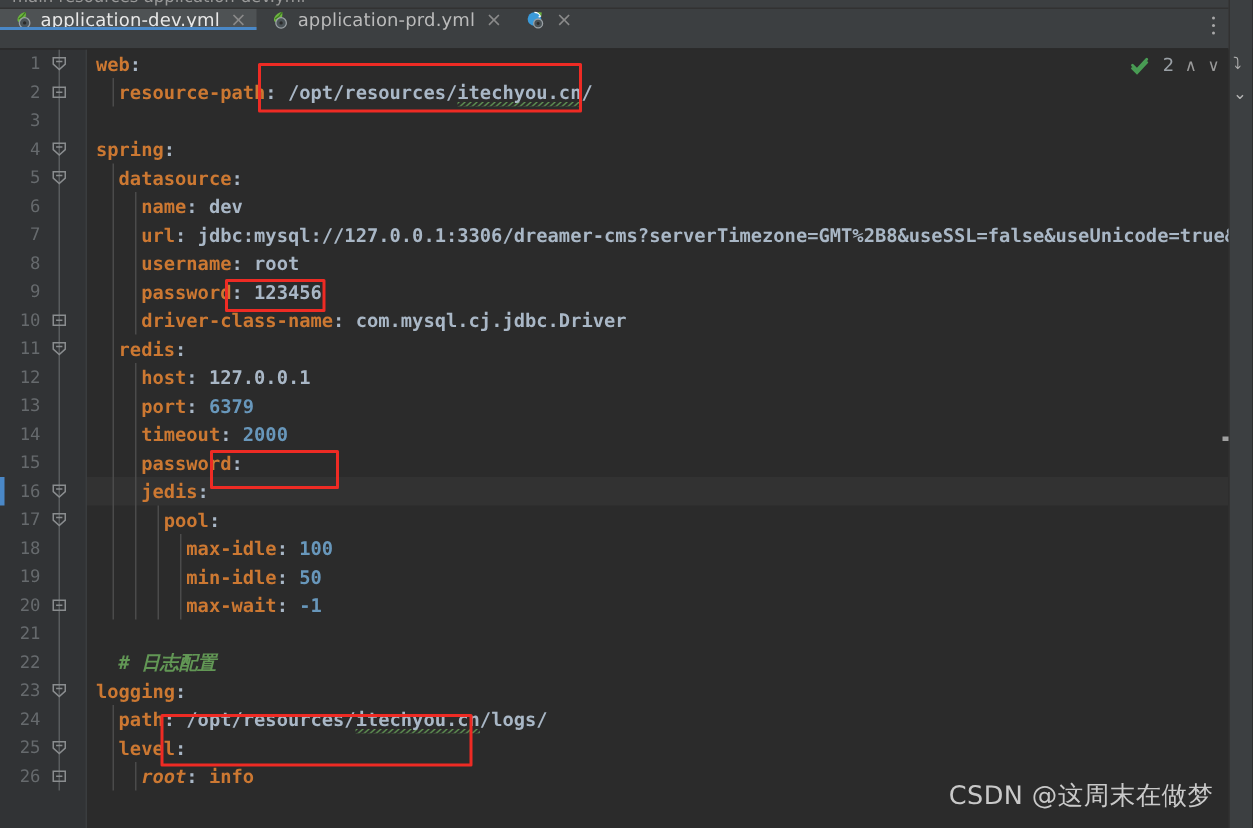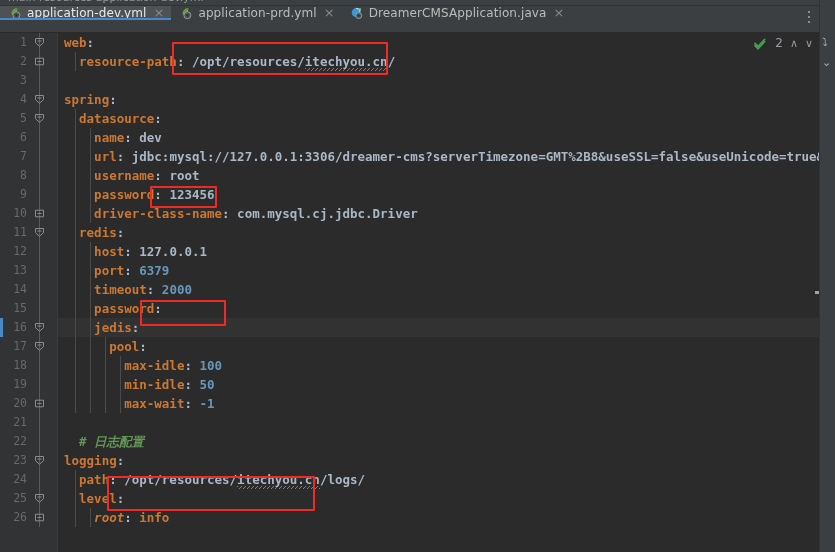--- a/index.html
+++ b/index.html
@@ -30,21 +30,21 @@
   }
 
   
   .tabbar {
     position: absolute; top: 6px; left: 0;
     width: 835px; height: 26px;
     background: #3c3f41;
     display: flex; align-items: stretch;
   }
   .tab {
-    display: flex; 
+    display: flex; align-items: center;
     padding: 0 7px 0 8px;
     gap: 5px;
     height: 14px;
     position: relative;
     cursor: default;
     font-size: 12px;
     color: #bbbbbb;
   }
   .tab.active {
     background: #4e5254;
@@ -210,21 +210,20 @@
         <span class="tab-close">×</span>
       </div>
       <div class="tab">
         <svg class="ico" viewBox="0 0 16 16">
           <circle cx="7.2" cy="7.6" r="5.2" fill="#3a9ad9"></circle>
           <path d="M7.2 2.6a5.2 5.2 0 0 1 4.6 2.8l-1.4.8" fill="none" stroke="#fff" stroke-width="1"></path>
           <path d="M9.8 2.2l3 .4-.4 3z" fill="#6cb33f"></path>
           <circle cx="10" cy="11" r="3.4" fill="#4b5357" stroke="#9aa0a4" stroke-width="1"></circle>
           <circle cx="10" cy="11" r="1.1" fill="#2b2b2b"></circle>
         </svg>
-        <span class="tab-label">DreamerCMSApplication.java</span>
         <span class="tab-close">×</span>
       </div>
     </div>
 
   <div class="kebab">
     <i></i>
       <i></i>
       <i></i>
   </div>
 
@@ -353,13 +352,14 @@
     <div class="marker" style="top:258px;background:#a0a0a0;"></div>
   </div>
 
   <div id="annos">
       <div class="redbox" style="left: 172px; top: 42px; width: 216px; height: 33px;"></div>
       <div class="redbox" style="left: 150px; top: 186px; width: 67px; height: 22px;"></div>
       <div class="redbox" style="left: 140px; top: 300px; width: 86px; height: 26px;"></div>
       <div class="redbox" style="left: 107px; top: 476px; width: 208px; height: 35px;"></div>
     </div>
 
+  <div class="watermark">CSDN @这周末在做梦</div>
 </div>
 
 </body></html>

